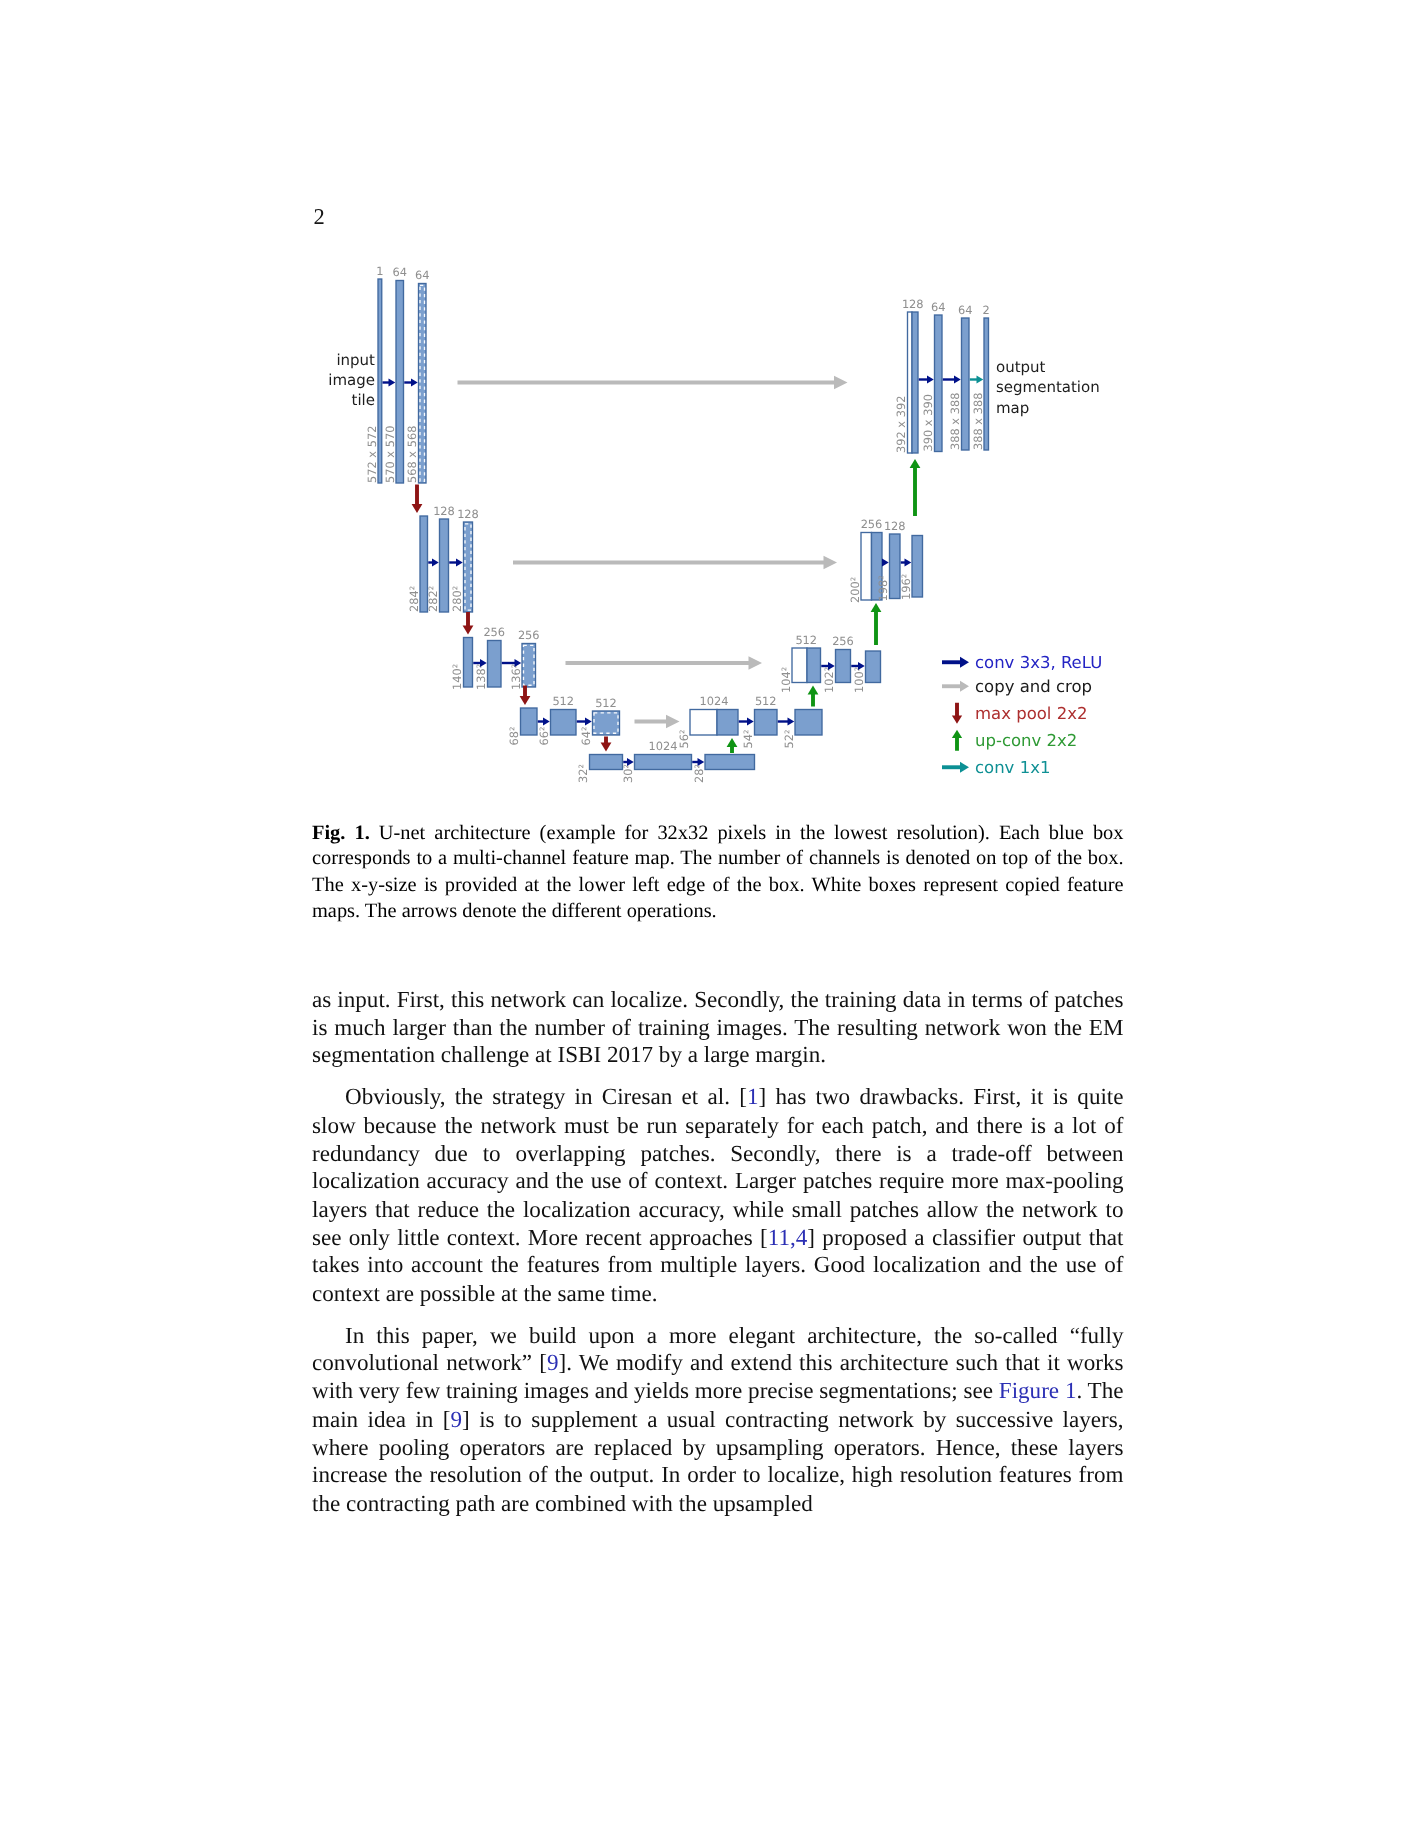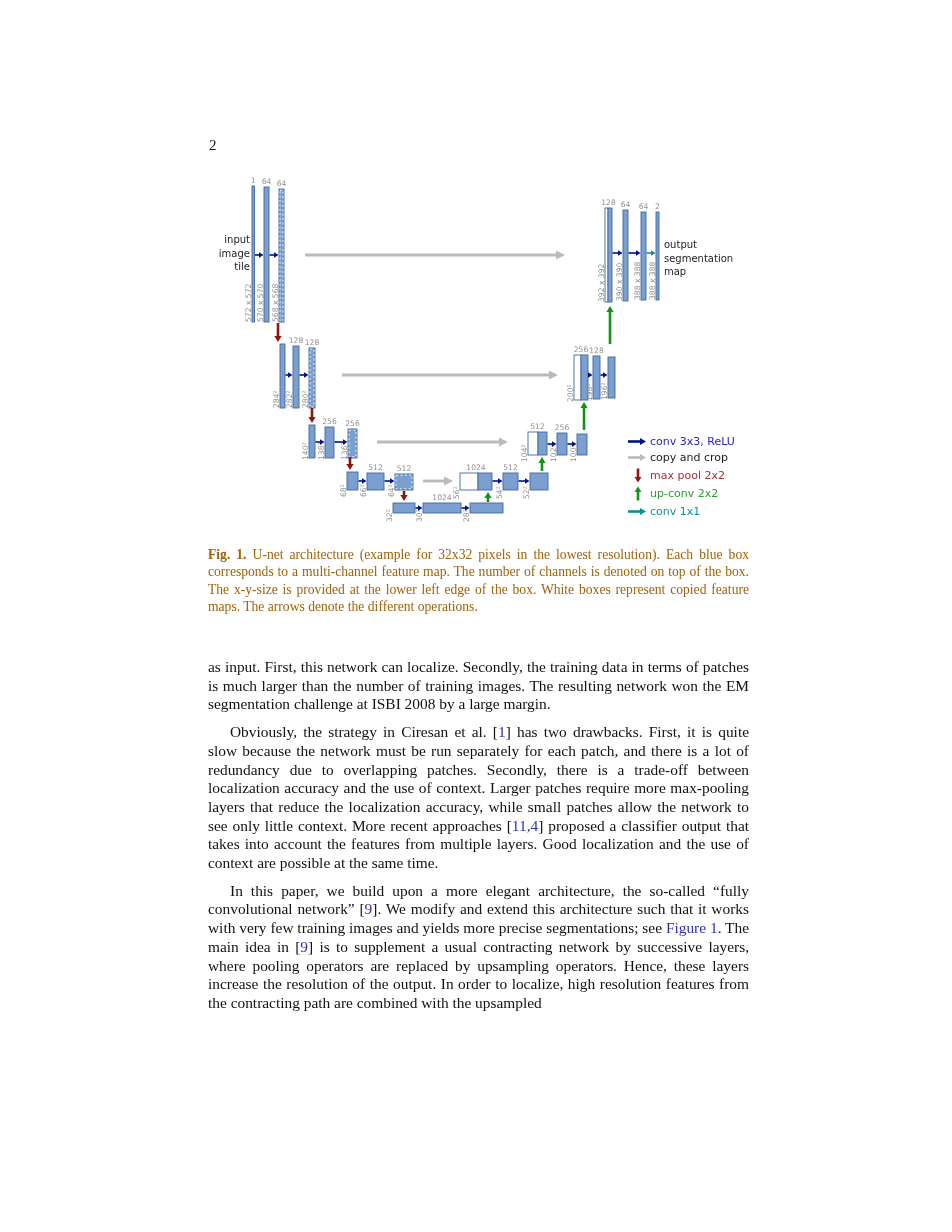--- a/index.html
+++ b/index.html
@@ -5,21 +5,21 @@
   html,body{margin:0;padding:0;background:#e8e8e8;}
   .page{position:relative;width:952px;height:1232px;background:#ffffff;
         font-family:"Liberation Serif",serif;color:#161616;overflow:hidden;}
   .page-number{position:absolute;left:209px;top:137px;font-size:15px;}
   #figure{position:absolute;left:208px;top:168px;width:545px;height:378px;}
   #unet-svg text{font-family:"DejaVu Sans","Liberation Sans",sans-serif;}
   .chlabel,.szlabel{font-size:7.6px;fill:#8f8f8f;}
   .iolabel{font-size:10px;fill:#1d1d1d;}
   .legend-text{font-size:11px;}
   .caption{position:absolute;left:208px;top:546px;width:541px;
-           font-size:13.6px;line-height:17.3px;text-align:justify;color:#a16207;}
+           font-size:13.6px;line-height:17.3px;text-align:justify;color:#000000;}
   .cap-label{font-weight:bold;}
   #body-text{position:absolute;left:208px;top:658px;width:541px;
              font-size:15.4px;line-height:18.7px;text-align:justify;color:#111;}
   #body-text p{margin:0 0 9px 0;}
   #body-text p.indent{text-indent:22px;font-family:Liberation Serif, serif;}
   .cite{color:#2b2fb4;cursor:pointer;}
 </style>
 </head>
 <body>
 
@@ -197,17 +197,17 @@
         <text x="442" y="347" text-anchor="start" class="legend-text" fill="#0f9094">conv 1x1</text>
       </svg>
   </div>
 
   <div class="caption">
     <span class="cap-label">Fig. 1.</span>
     <span>U-net architecture (example for 32x32 pixels in the lowest resolution). Each blue box corresponds to a multi-channel feature map. The number of channels is denoted on top of the box. The x-y-size is provided at the lower left edge of the box. White boxes represent copied feature maps. The arrows denote the different operations.</span>
   </div>
 
   <div id="body-text">
-      <p>as input. First, this network can localize. Secondly, the training data in terms of patches is much larger than the number of training images. The resulting network won the EM segmentation challenge at ISBI 2008 by a large margin.</p>
+      <p>as input. First, this network can localize. Secondly, the training data in terms of patches is much larger than the number of training images. The resulting network won the EM segmentation challenge at ISBI 2017 by a large margin.</p>
       <p class="indent">Obviously, the strategy in Ciresan et al. [<span class="cite">1</span>] has two drawbacks. First, it is quite slow because the network must be run separately for each patch, and there is a lot of redundancy due to overlapping patches. Secondly, there is a trade-off between localization accuracy and the use of context. Larger patches require more max-pooling layers that reduce the localization accuracy, while small patches allow the network to see only little context. More recent approaches [<span class="cite">11,4</span>] proposed a classifier output that takes into account the features from multiple layers. Good localization and the use of context are possible at the same time.</p>
       <p class="indent">In this paper, we build upon a more elegant architecture, the so-called “fully convolutional network” [<span class="cite">9</span>]. We modify and extend this architecture such that it works with very few training images and yields more precise segmentations; see <span class="cite">Figure 1</span>. The main idea in [<span class="cite">9</span>] is to supplement a usual contracting network by successive layers, where pooling operators are replaced by upsampling operators. Hence, these layers increase the resolution of the output. In order to localize, high resolution features from the contracting path are combined with the upsampled</p>
     </div>
 </div>
 
 </body></html>

